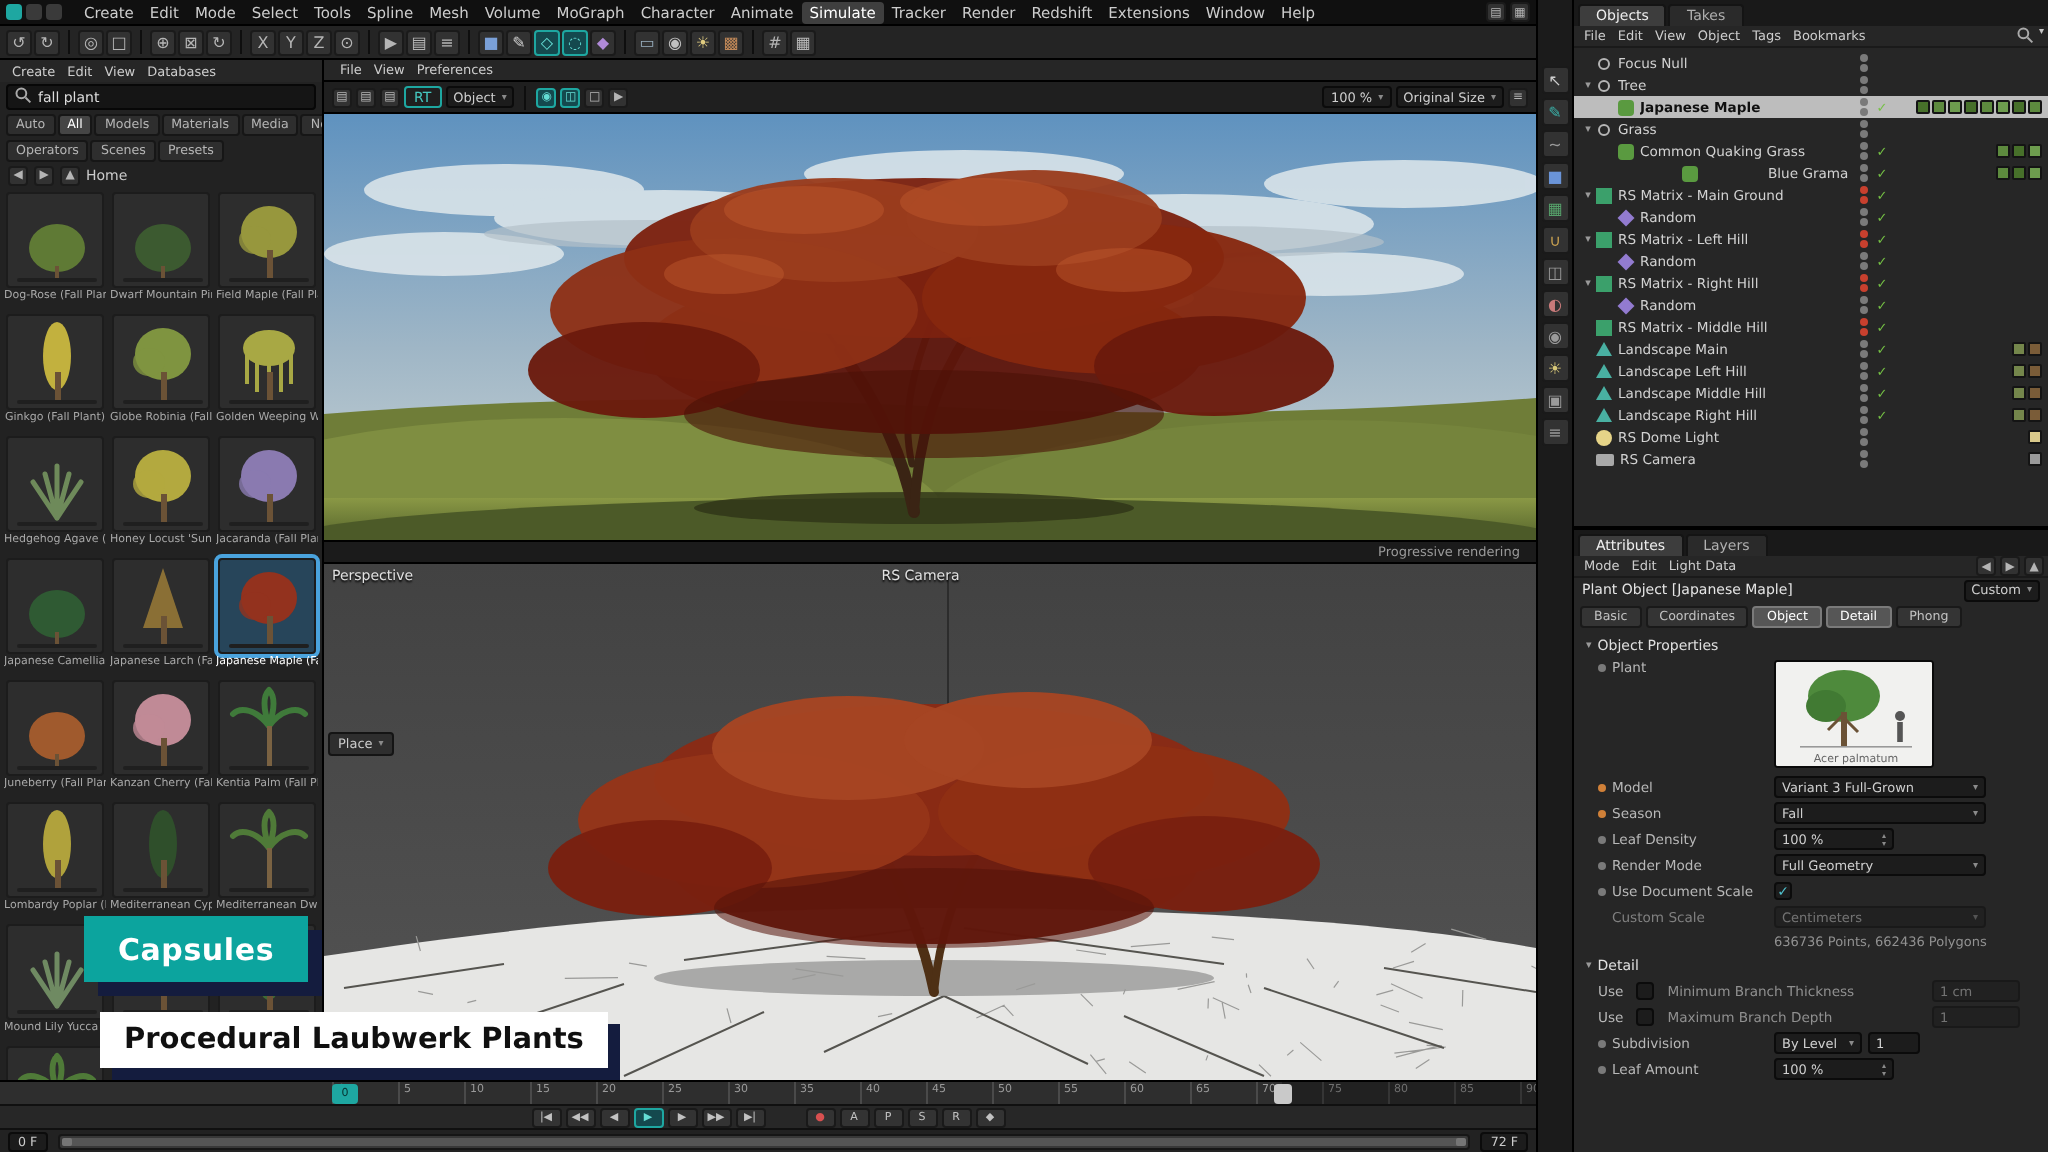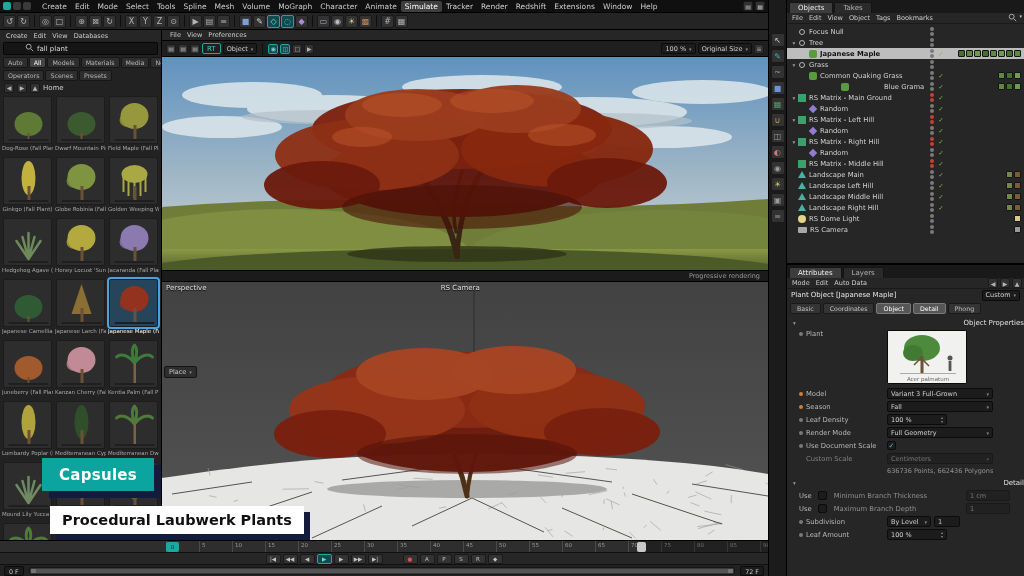--- a/index.html
+++ b/index.html
@@ -29,21 +29,21 @@
 
   
   #main-toolbar{position:absolute;left:0;top:13px;width:768px;height:17px;background:#242424;border-bottom:1px solid #000;
                 display:flex;align-items:center;padding:0 3px;gap:1px;}
 
   
   #sidebar{position:absolute;left:0;top:30px;width:162px;height:510px;background:#222;border-right:1px solid #000;
            display:flex;flex-direction:column;overflow:hidden;}
   #ab-menus{height:11px;display:flex;align-items:center;padding-left:3px;background:#262626;}
   #ab-search{height:13px;margin:1px 3px;background:#151515;border:1px solid #070707;border-radius:2px;
-             display:flex;align-items:center;gap:3px;padding:0 21px;font-size:7px;color:#ddd;}
+             display:flex;align-items:center;gap:3px;padding:0 3px;font-size:7px;color:#ddd;}
   #ab-tabs,#ab-tabs2{display:flex;align-items:center;gap:1px;padding:1px 3px;}
   .ab-tab{font-size:6.3px;color:#b5b5b5;background:#2e2e2e;border:1px solid #161616;border-radius:2px;padding:1px 4px;}
   .ab-tab.active{background:#454545;color:#fff;}
   #ab-crumb{height:11px;display:flex;align-items:center;gap:3px;padding:0 4px;font-size:7px;color:#ccc;}
   #plant-grid{flex:1;display:flex;flex-wrap:wrap;align-content:flex-start;padding:2px 1px;overflow:hidden;}
   .pcell{width:53px;height:61px;padding:1px;display:flex;flex-direction:column;align-items:center;}
   .pthumb{width:49px;height:48px;background:#2d2d2d;border:1px solid #1c1c1c;border-radius:2px;overflow:hidden;}
   .pcell.sel .pthumb{outline:2px solid #4aa3dd;background:#27455a;}
   .plabel{font-size:5.5px;color:#a8a8a8;max-width:51px;white-space:nowrap;overflow:hidden;margin-top:1px;}
   .pcell.sel .plabel{color:#fff;}
@@ -101,21 +101,21 @@
   .chips{display:flex;gap:1px;width:74px;justify-content:flex-end;}
   .chip{width:7px;height:7px;border:1px solid #141414;border-radius:1px;}
 
   
   #am{position:absolute;left:786px;top:264px;width:238px;height:312px;background:#262626;border-left:1px solid #000;border-top:1px solid #000;}
   #am-title{height:12px;display:flex;align-items:center;padding:0 4px;font-size:7px;color:#e6e6e6;}
   #am-custom{margin-left:auto;}
   #am-sectabs{display:flex;gap:2px;padding:2px 3px;}
   .sec-tab{font-size:6.3px;color:#c2c2c2;background:#343434;border:1px solid #191919;border-radius:2px;padding:1px 6px;}
   .sec-tab.active{background:#565656;border-color:#7a7a7a;color:#fff;}
-  .am-sec{display:flex;align-items:center;gap:3px;font-size:7px;color:#e0e0e0;padding:3px 0 2px 6px;justify-content:space-between;}
+  .am-sec{display:flex;align-items:center;gap:3px;font-size:7px;color:#e0e0e0;padding:3px 0 2px 6px;}
   .am-sec .sarrow{font-size:5.5px;color:#999;}
   .am-row{display:flex;align-items:center;height:13px;padding-left:12px;font-size:6.8px;}
   .am-label{width:88px;display:flex;align-items:center;gap:3px;color:#b8b8b8;flex:none;}
   .am-label.gray .lt{color:#808080;}
   .adot{width:4px;height:4px;border-radius:50%;background:#7a7a7a;flex:none;}
   .adot.orange{background:#d08038;}
   .am-row .dd{min-width:106px;}
   .am-row .dd.small{min-width:44px;}
   .am-row .dd.num{min-width:26px;}
   .spin-ar{display:flex;flex-direction:column;font-size:4px;color:#8a8a8a;line-height:3.4px;margin-left:auto;}
@@ -958,21 +958,21 @@
   </div>
 
   <div id="am">
     <div class="panel-tabs" id="am-tabs">
         <div class="ptab active">Attributes</div>
         <div class="ptab">Layers</div>
       </div>
     <div class="panel-menus" id="am-menus">
         <div class="menu-item sm">Mode</div>
         <div class="menu-item sm">Edit</div>
-        <div class="menu-item sm">Auto Data</div>
+        <div class="menu-item sm">Light Data</div>
         <div style="margin-left: auto; display: flex; gap: 2px; padding-right: 2px;">
           <div class="ico tiny">◀</div>
           <div class="ico tiny">▶</div>
           <div class="ico tiny">▲</div>
         </div>
       </div>
     <div id="am-title">
       <span>Plant Object [Japanese Maple]</span>
       <span id="am-custom" class="dd">
         <span>Custom</span>

